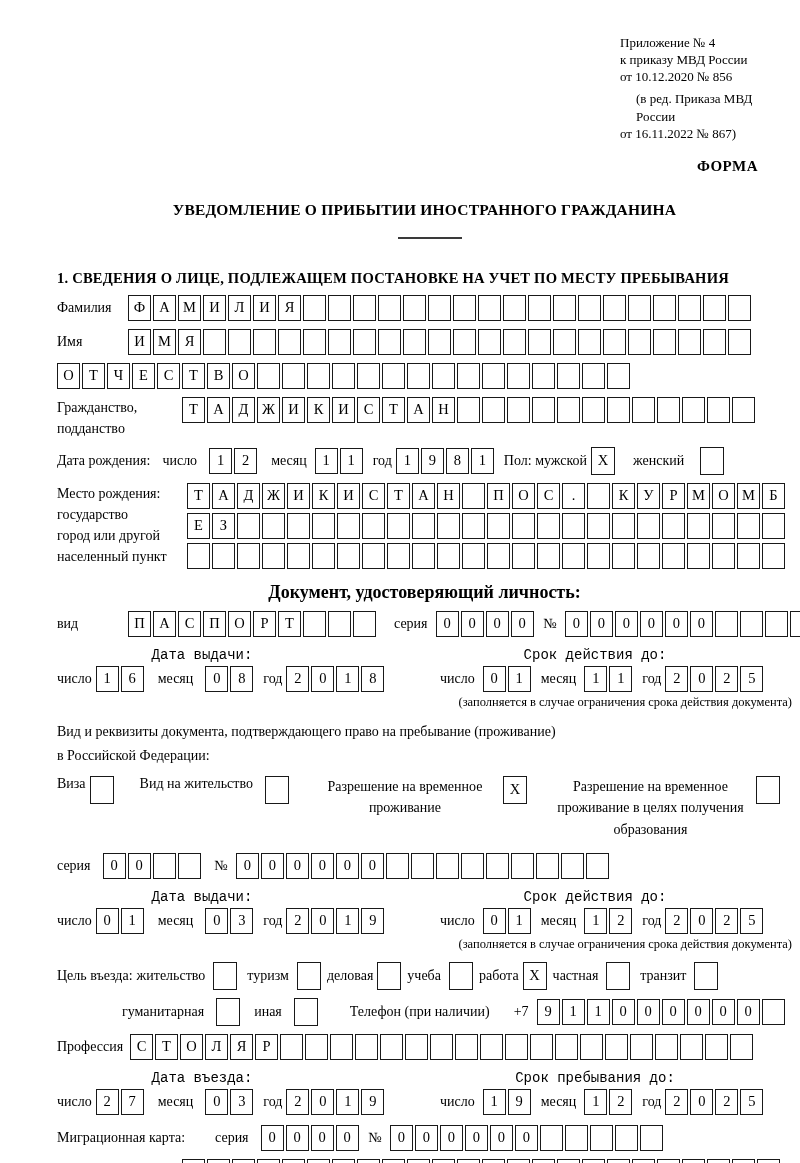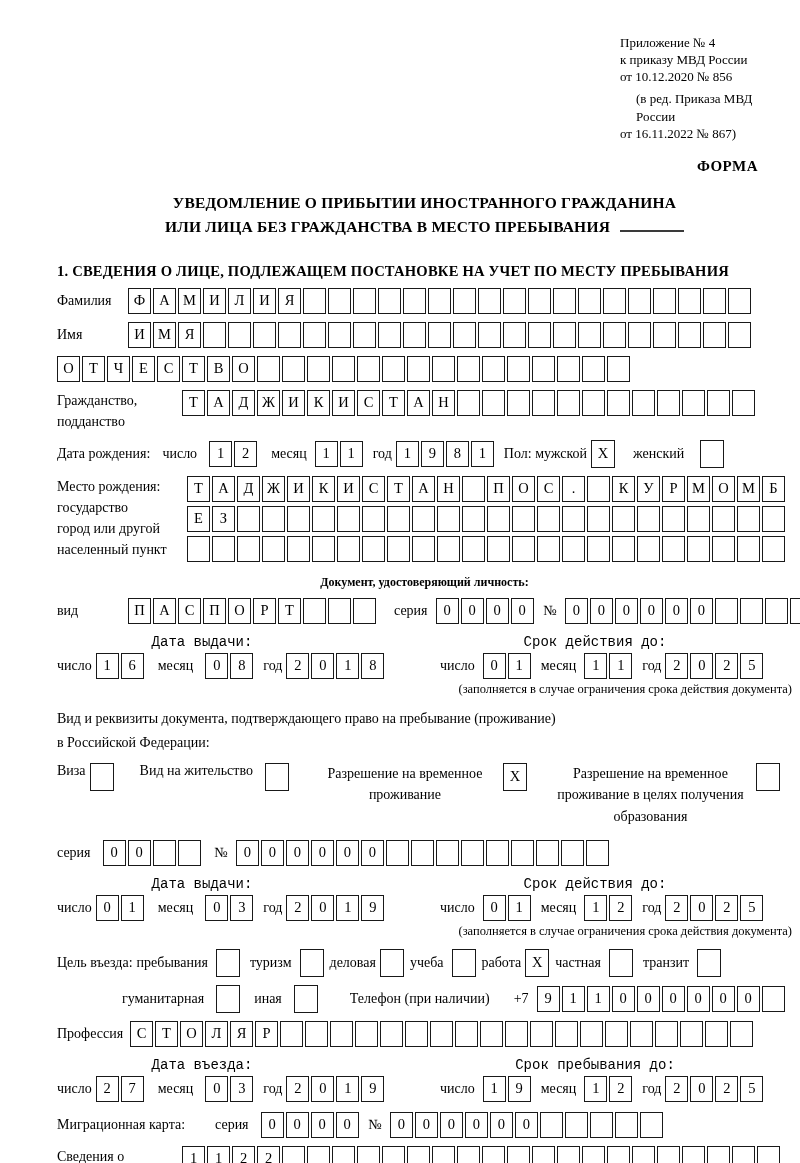--- a/index.html
+++ b/index.html
@@ -5,21 +5,21 @@
   html,body{margin:0;padding:0;background:#fff;}
   .page{
     width:800px;min-height:1163px;box-sizing:border-box;
     padding:34px 8px 0 57px;background:#fff;color:#000;
     font-family:"Liberation Serif","DejaVu Serif",serif;font-size:14px;
     position:relative;overflow:hidden;
   }
   .hdr{margin-left:563px;font-size:13px;line-height:1.32;}
   .hdr .amend{margin-top:5px;margin-left:16px;}
   .forma{font-weight:bold;text-align:right;margin:16px 34px 0 0;font-size:15px;letter-spacing:.5px;}
-  .title{text-align:center;font-weight:bold;font-size:15.5px;line-height:1.55;margin-top:16px;letter-spacing:.2px;}
+  .title{text-align:center;font-weight:bold;font-size:15.5px;line-height:1.55;margin-top:23px;letter-spacing:.2px;}
   .uline{display:inline-block;width:64px;border-bottom:2.5px solid #3a3a3a;margin-left:10px;}
   .sec{font-weight:bold;font-size:14.6px;margin-top:24px;letter-spacing:.2px;white-space:nowrap;}
 
   .cell{
     box-sizing:border-box;display:inline-flex;align-items:center;justify-content:center;
     width:23px;height:26px;border:1.7px solid #191919;margin-right:2px;
     font-size:14.5px;background:#fff;flex-shrink:0;
   }
   .cells{display:inline-flex;flex-wrap:nowrap;}
   .cbx .cell{width:24px;height:28px;}
@@ -27,21 +27,21 @@
   .frow{display:flex;align-items:flex-start;margin-top:8px;}
   .frow.vc{align-items:center;}
   .lab{white-space:nowrap;}
   .flabel{flex-shrink:0;line-height:1.5;}
   .w71{width:71px;} .w125{width:125px;} .w130{width:130px;}
   .ml4{margin-left:4px;} .ml8{margin-left:8px;} .ml12{margin-left:12px;}
   .ml16{margin-left:16px;} .ml24{margin-left:24px;} .ml30{margin-left:30px;}
   .ind65{margin-left:65px;}
   .rowstack .cells{display:flex;margin-bottom:4px;}
 
-  .dochead{text-align:center;font-weight:bold;margin-top:9px;font-size:12px;}
+  .dochead{text-align:center;font-weight:bold;margin-top:9px;font-size:18px;}
 
   .dual{display:flex;margin-top:10px;}
   .dleft{width:375px;flex-shrink:0;}
   .dright{margin-left:8px;}
   .dhead{text-align:center;margin-bottom:3px;font-family:Liberation Mono, monospace;}
   .dleft .dhead{width:290px;}
   .dright .dhead{width:310px;}
   .drow{display:flex;align-items:center;}
 
   .note{font-size:12.5px;margin-top:3px;}
@@ -63,21 +63,21 @@
     <div>к приказу МВД России</div>
     <div>от 10.12.2020 № 856</div>
     <div class="amend">(в ред. Приказа МВД России</div>
     <div>от 16.11.2022 № 867)</div>
   </div>
   <div class="forma">ФОРМА</div>
 
   <div class="title">
     <div>УВЕДОМЛЕНИЕ О ПРИБЫТИИ ИНОСТРАННОГО ГРАЖДАНИНА</div>
     <div>
-      <span>ИЛИ ЛИЦА БЕЗ ГРАЖДАНСТВА В МЕСТО ПРЕБЫВАНИЯ</span><span class="uline"></span>
+      <span class="uline"></span>
     </div>
   </div>
 
   <div class="sec">1. СВЕДЕНИЯ О ЛИЦЕ, ПОДЛЕЖАЩЕМ ПОСТАНОВКЕ НА УЧЕТ ПО МЕСТУ ПРЕБЫВАНИЯ</div>
 
   <div class="frow vc">
     <span class="flabel w71">Фамилия</span>
     <span class="cells">
         <span class="cell">Ф</span>
         <span class="cell">А</span>
@@ -505,21 +505,21 @@
             <span class="cell">2</span>
             <span class="cell">5</span>
           </span>
       </div>
     </div>
   </div>
   <div class="note noteR">(заполняется в случае ограничения срока действия документа)</div>
 
   <div class="frow vc" style="margin-top:10px;">
     <span class="lab">Цель въезда:</span>
-    <span class="lab ml4">пребывания</span>
+    <span class="lab ml4">жительство</span>
     <span class="cells cbx ml8">
         <span class="cell"></span>
       </span>
     <span class="lab ml8">туризм</span>
     <span class="cells cbx ml8">
         <span class="cell"></span>
       </span>
     <span class="lab ml4">деловая</span>
     <span class="cells cbx ml4">
         <span class="cell"></span>

